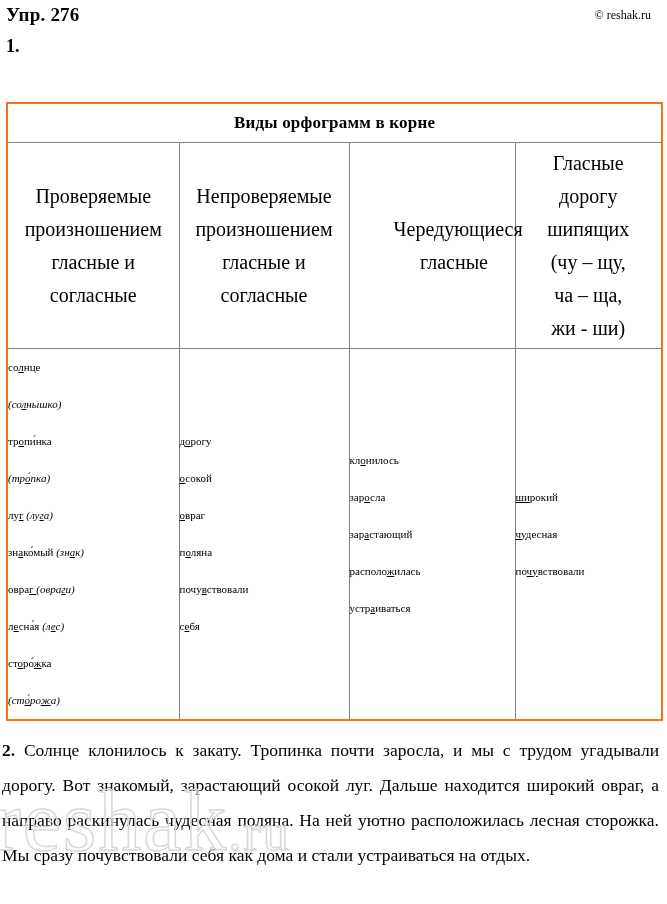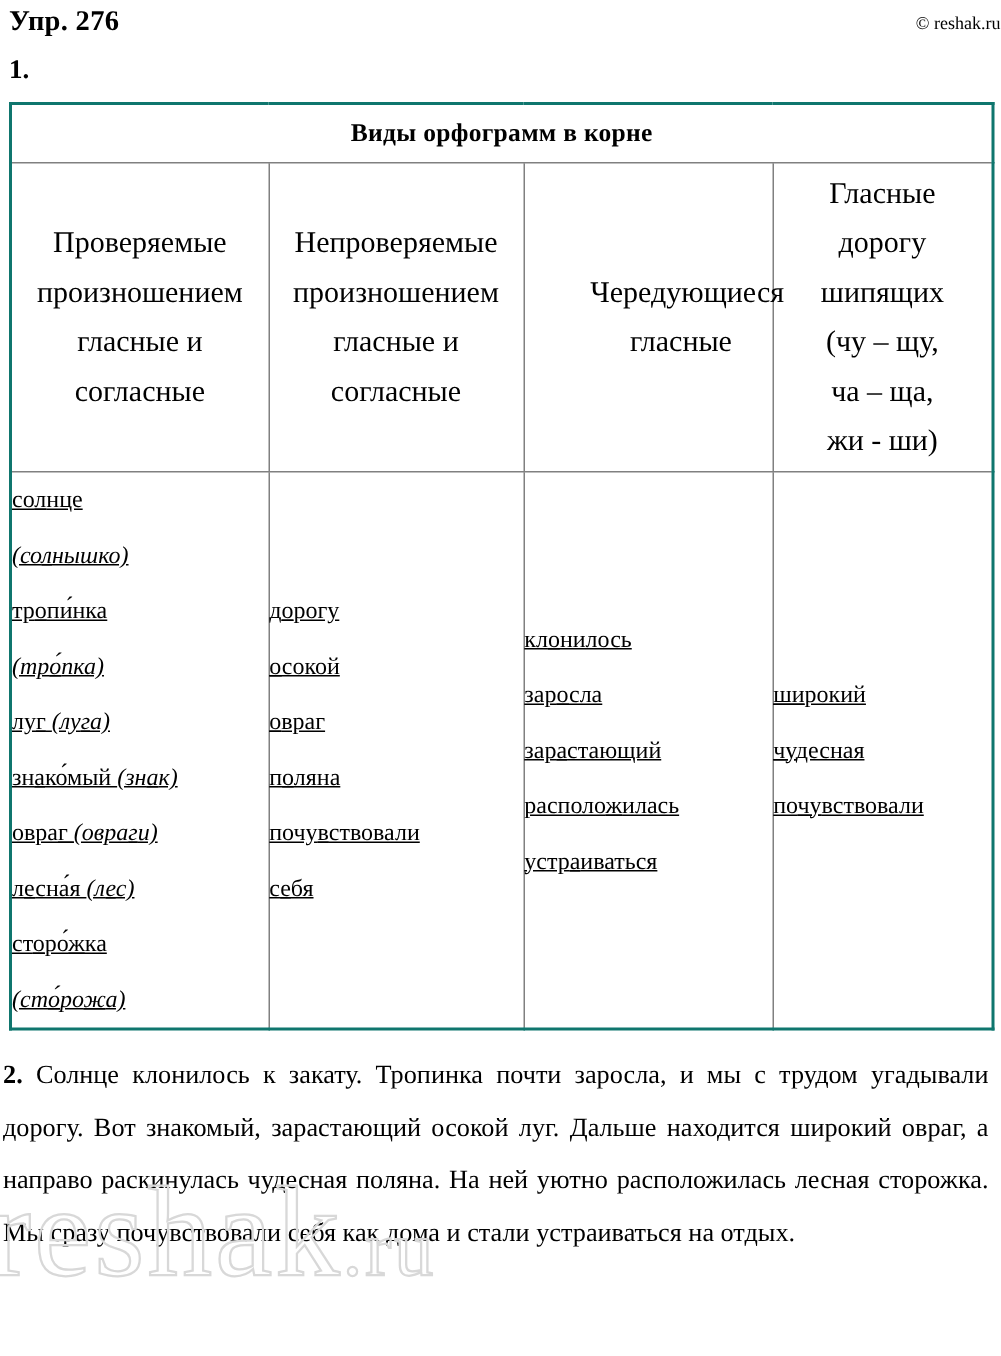--- a/index.html
+++ b/index.html
@@ -14,21 +14,21 @@
     color: #000000;
     overflow: hidden;
     position: relative;
   }
 
   
   .page-header {
     display: flex;
     align-items: flex-start;
     justify-content: space-between;
-    padding: 4px 0 0 6px;
+    padding: 4px 16px 0 6px;
     height: 26px;
     box-sizing: border-box;
   }
   .exercise-title {
     font-size: 19px;
     font-weight: bold;
     line-height: 22px;
     letter-spacing: 0.2px;
   }
   .copyright {
@@ -46,21 +46,22 @@
   }
 
   
   .ortho-table-wrap {
     padding: 12px 6px 0 6px;
   }
   table.ortho {
     border-collapse: collapse;
     width: 655px;
     table-layout: fixed;
-    border: 2px solid #0f766e;
+    border: 2px solid #f97316;
+    margin-top: 34px;
   }
   table.ortho td,
   table.ortho th {
     border: 1px solid #808080;
     vertical-align: middle;
     padding: 0;
   }
   .tbl-title-cell {
     text-align: center;
     font-size: 17px;
@@ -73,26 +74,25 @@
     font-size: 20px;
     font-weight: normal;
     line-height: 33px;
     padding: 10px 6px;
     height: 206px;
     box-sizing: border-box;
   }
   .col-head.ch3 { line-height: 33px; padding-left: 44px; }
   .body-cell {
     vertical-align: top;
-    font-size: 16px;
+    font-size: 11px;
     line-height: 37px;
     padding: 8px 0 8px 8px;
     height: 352px;
     box-sizing: border-box;
-    text-decoration: underline;
   }
   .word-line { white-space: nowrap; }
   .word-line i { font-style: italic; }
   .u { text-decoration: underline; text-underline-offset: 1px; }
 
   
   col.c1 { width: 172px; }
   col.c2 { width: 170px; }
   col.c3 { width: 166px; }
   col.c4 { width: 147px; }

